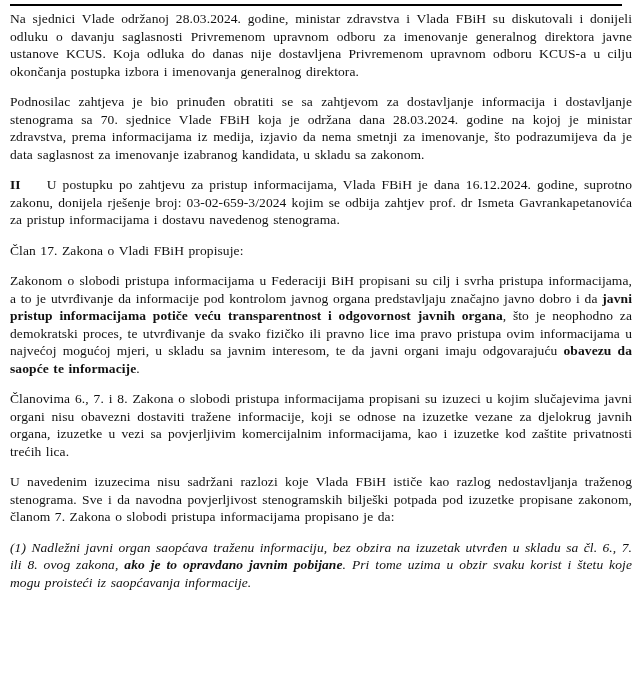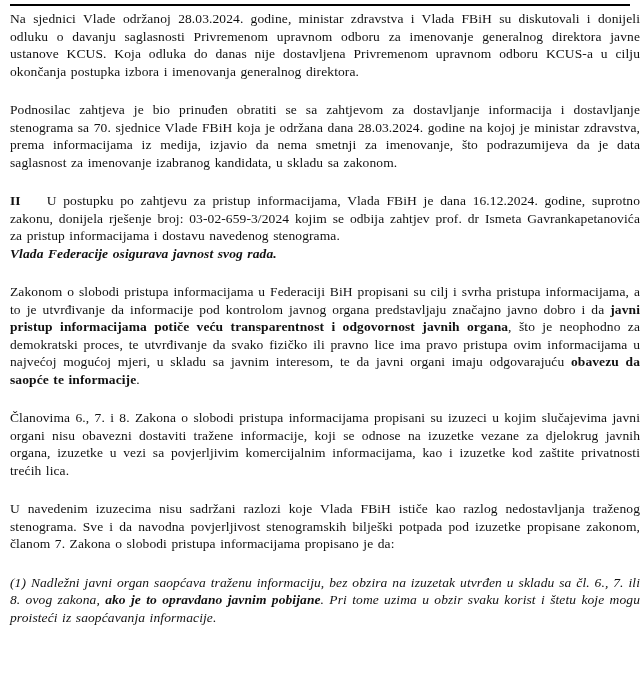--- a/index.html
+++ b/index.html
@@ -11,35 +11,35 @@
     position: relative;
     width: 644px;
     height: 689px;
     background: #ffffff;
     color: #111111;
     font-family: "Liberation Serif", "DejaVu Serif", serif;
     font-size: 13.5px;
     line-height: 17.5px;
     overflow: hidden;
     box-sizing: border-box;
-    padding: 4px 4px 0 10px;
+    padding: 4px 12px 0 10px;
   }
   .top-rule {
     border: 0;
     border-top: 2px solid #000000;
     margin: 0 10px 4px 0;
     height: 0;
   }
   .para {
     margin: 0;
     text-align: justify;
     letter-spacing: 0.1px;
     word-spacing: 1px;
   }
-  .gap { margin-top: 21px; }
+  .gap { margin-top: 13px; }
   .b  { font-weight: bold; }
   .i  { font-style: italic; }
   .bi { font-weight: bold; font-style: italic; }
   .tab { display: inline-block; width: 26px; }
 </style>
 </head>
 <body>
 
 <div class="page">
 
@@ -50,22 +50,22 @@
   </p>
 
   <p class="para gap">
     <span>Podnosilac zahtjeva je bio prinuđen obratiti se sa zahtjevom za dostavljanje informacija i dostavljanje stenograma sa 70. sjednice Vlade FBiH koja je održana dana 28.03.2024. godine na kojoj je ministar zdravstva, prema informacijama iz medija, izjavio da nema smetnji za imenovanje, što podrazumijeva da je data saglasnost za imenovanje izabranog kandidata, u skladu sa zakonom.</span>
   </p>
 
   <p class="para gap">
     <span class="b">II</span><span class="tab"></span><span>U postupku po zahtjevu za pristup informacijama, Vlada FBiH je dana 16.12.2024. godine, suprotno zakonu, donijela rješenje broj: 03-02-659-3/2024 kojim se odbija zahtjev prof. dr Ismeta Gavrankapetanovića za pristup informacijama i dostavu navedenog stenograma.</span>
   </p>
 
-  <p class="para">
-    <span class="bi">Vlada Federacije osigurava javnost svog rada.</span>
+  <p class="para gap">
+    <span>Član 17. Zakona o Vladi FBiH propisuje:</span>
   </p>
 
   <p class="para gap">
     <span>Zakonom o slobodi pristupa informacijama u Federaciji BiH propisani su cilj i svrha pristupa informacijama, a to je utvrđivanje da informacije pod kontrolom javnog organa predstavljaju značajno javno dobro i da </span><span class="b">javni pristup informacijama potiče veću transparentnost i odgovornost javnih organa</span><span>, što je neophodno za demokratski proces, te utvrđivanje da svako fizičko ili pravno lice ima pravo pristupa ovim informacijama u najvećoj mogućoj mjeri, u skladu sa javnim interesom, te da javni organi imaju odgovarajuću </span><span class="b">obavezu da saopće te informacije</span><span>.</span>
   </p>
 
   <p class="para gap">
     <span>Članovima 6., 7. i 8. Zakona o slobodi pristupa informacijama propisani su izuzeci u kojim slučajevima javni organi nisu obavezni dostaviti tražene informacije, koji se odnose na izuzetke vezane za djelokrug javnih organa, izuzetke u vezi sa povjerljivim komercijalnim informacijama, kao i izuzetke kod zaštite privatnosti trećih lica.</span>
   </p>
 

